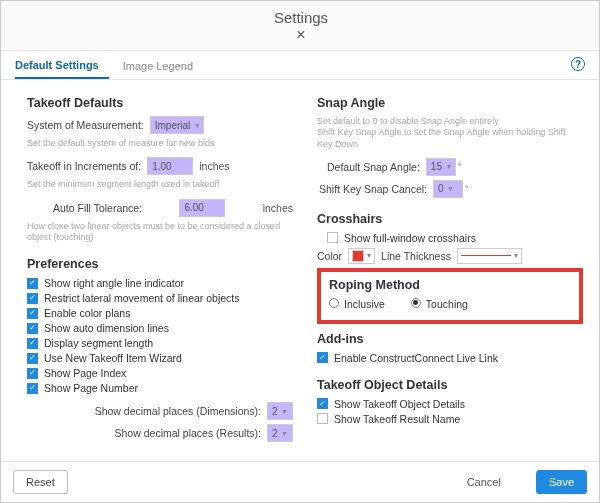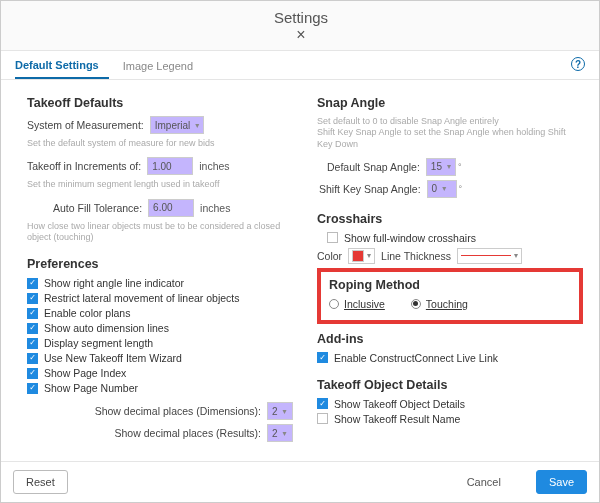--- a/index.html
+++ b/index.html
@@ -173,21 +173,21 @@
     border: 4px solid #e53935;
     padding: 6px 8px 10px 8px;
     margin: 4px 0 8px 0;
   }
   .roping-opts {
     display: flex;
     gap: 26px;
     margin-top: 6px;
     font-size: 10.5px;
   }
-  .roping-opts label { display: flex; align-items: center; text-decoration: underline; }
+  .roping-opts label { display: flex; align-items: flex-start; }
   .color-sw {
     width: 12px; height: 12px;
     background: #e53935;
     display: inline-block;
     border: 1px solid #ccc;
   }
   .line-sw {
     width: 50px; height: 0;
     border-top: 1.5px solid #e53935;
     display: inline-block;
@@ -264,21 +264,21 @@
       </div>
       <div class="hint">Set the default system of measure for new bids</div>
 
       <div class="field-row" style="justify-content:flex-start;">
         <span class="lbl">Takeoff in Increments of:</span>
         <span class="numbox">1.00</span>
         <span class="unit">inches</span>
       </div>
       <div class="hint">Set the minimum segment length used in takeoff</div>
 
-      <div class="field-row" style="justify-content:flex-start; padding-left:26px;margin-top:8px;">
+      <div class="field-row" style="justify-content:space-between; padding-left:26px;margin-top:8px;">
         <span class="lbl">Auto Fill Tolerance:</span>
         <span class="numbox">6.00</span>
         <span class="unit">inches</span>
       </div>
       <div class="hint">How close two linear objects must be to be considered a closed object (touching)</div>
 
       <h2 class="section" style="margin-top:14px;">Preferences</h2>
 
       <div class="checkrow">
           <span class="chk checked"></span>
@@ -328,21 +328,21 @@
       <h2 class="section">Snap Angle</h2>
       <div class="hint" style="white-space:pre-line;">Set default to 0 to disable Snap Angle entirely
 Shift Key Snap Angle to set the Snap Angle when holding Shift Key Down</div>
 
       <div class="field-row" style="justify-content:flex-start; padding-left:10px;">
         <span class="lbl">Default Snap Angle:</span>
         <span class="select" style="min-width:30px;">15</span>
         <span class="star">°</span>
       </div>
       <div class="field-row" style="justify-content:flex-start; padding-left:2px;">
-        <span class="lbl">Shift Key Snap Angle:</span>
+        <span class="lbl">Shift Key Snap Cancel:</span>
         <span class="select" style="min-width:30px;">0</span>
         <span class="star">°</span>
       </div>
 
       <h2 class="section" style="margin-top:14px;">Crosshairs</h2>
       <div class="checkrow" style="margin-left:10px;">
         <span class="chk"></span>
         <span>Show full-window crosshairs</span>
       </div>
       <div class="inline-ctrls">

